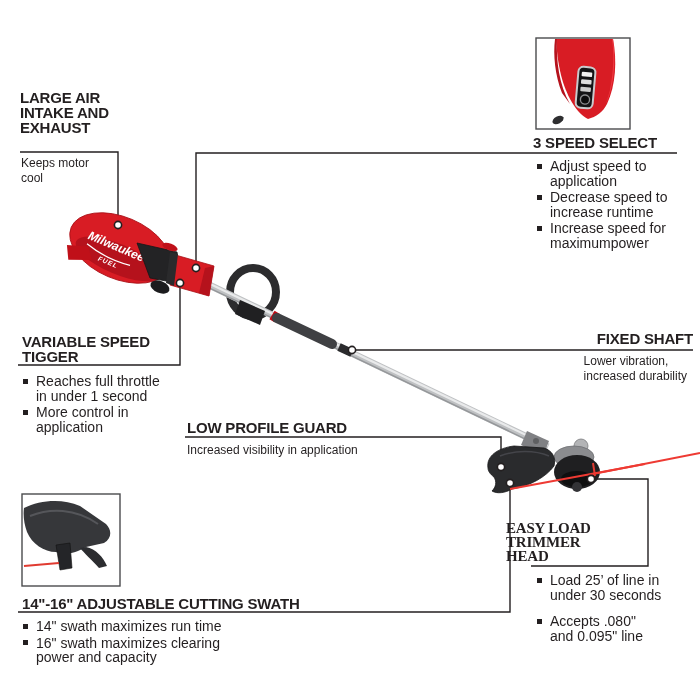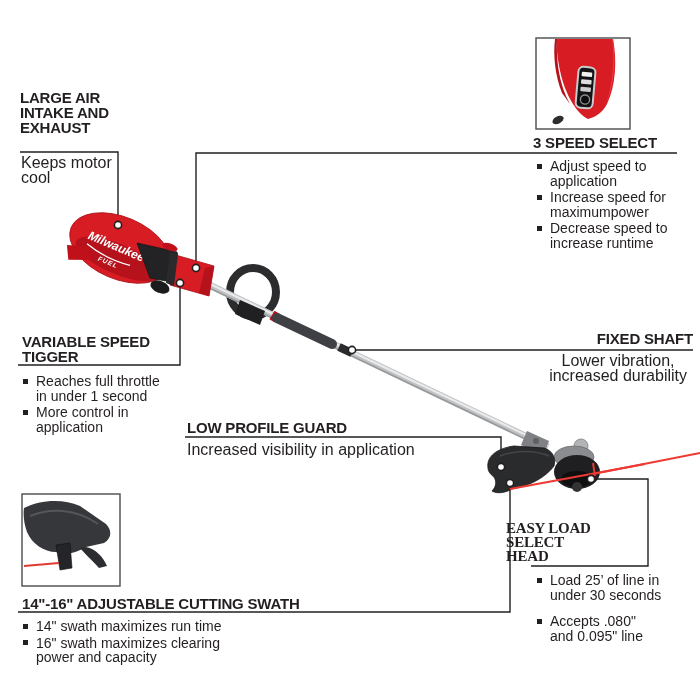--- a/index.html
+++ b/index.html
@@ -2,27 +2,27 @@
 <html><head>
 <meta charset="utf-8">
 <style>
   html,body{margin:0;padding:0;}
   body{width:700px;height:700px;position:relative;overflow:hidden;background:#ffffff;
        font-family:"Liberation Sans", sans-serif;color:#231f20;}
   #canvas{position:absolute;left:0;top:0;}
   .block{position:absolute;}
   h3{margin:0;font-size:15px;line-height:15px;font-weight:bold;letter-spacing:-0.2px;}
   h3 .tl{display:block;white-space:nowrap;}
-  .body{font-size:16px;line-height:14.5px;}
+  .body{font-size:12px;line-height:14.5px;}
   .body .tl{display:block;white-space:nowrap;}
   ul{margin:0;padding:0;list-style:none;font-size:14px;line-height:14.5px;}
   li{position:relative;padding-left:14px;margin-bottom:2px;}
   li::before{content:"";position:absolute;left:1px;top:4.5px;width:5px;height:5px;background:#231f20;}
   li .tl{display:block;white-space:nowrap;}
-  .right{text-align:center;}
+  .right{text-align:left;}
 </style>
 </head>
 <body>
 
 <svg id="canvas" width="700" height="700" viewBox="0 0 700 700">
   <defs>
     <clipPath id="insetTR">
         <rect x="537" y="39" width="92" height="89"></rect>
       </clipPath>
     <clipPath id="insetBL">
@@ -153,26 +153,26 @@
     <span class="tl">3 SPEED SELECT</span>
   </h3>
 </div>
 <div class="block" style="left:536px;top:159px;">
   <ul>
     <li>
       <span class="tl">Adjust speed to</span>
       <span class="tl">application</span>
     </li>
     <li>
+      <span class="tl">Decrease speed to</span>
+      <span class="tl">increase runtime</span>
+    </li>
+    <li>
       <span class="tl">Increase speed for</span>
       <span class="tl">maximumpower</span>
-    </li>
-    <li>
-      <span class="tl">Decrease speed to</span>
-      <span class="tl">increase runtime</span>
     </li>
   </ul>
 </div>
 
 <div class="block" style="left:22px;top:334px;">
   <h3>
     <span class="tl">VARIABLE SPEED</span>
     <span class="tl">TIGGER</span>
   </h3>
 </div>
@@ -221,21 +221,21 @@
     <li>
       <span class="tl">16" swath maximizes clearing</span>
       <span class="tl">power and capacity</span>
     </li>
   </ul>
 </div>
 
 <div class="block" style="left:506px;top:521px;font-family:Liberation Serif, serif;">
   <h3 style="line-height:14px;">
     <span class="tl">EASY LOAD</span>
-    <span class="tl">SELECT</span>
+    <span class="tl">TRIMMER</span>
     <span class="tl">HEAD</span>
   </h3>
 </div>
 <div class="block" style="left:536px;top:573px;">
   <ul>
     <li style="margin-bottom:12px;">
       <span class="tl">Load 25’ of line in</span>
       <span class="tl">under 30 seconds</span>
     </li>
     <li>

